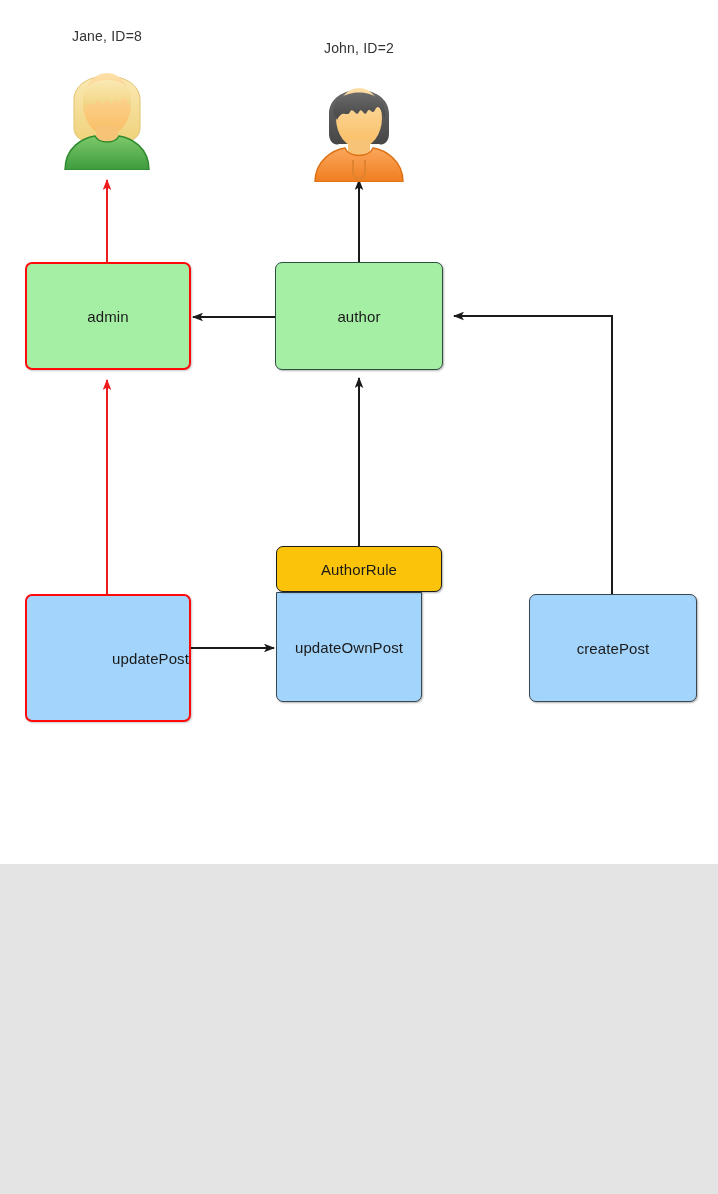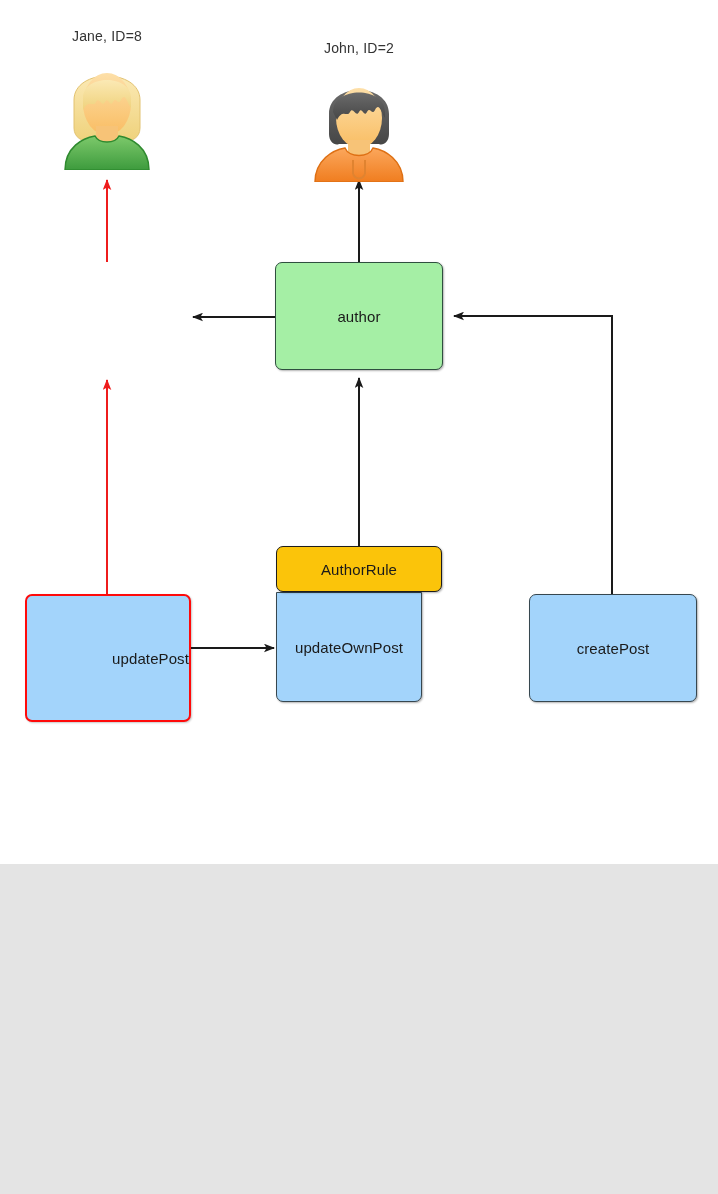--- a/index.html
+++ b/index.html
@@ -222,20 +222,23 @@
         <path d="M44,88 C50,96 70,96 76,88 L78,96 L42,96 Z" fill="#eeeeee"></path>
 
         <path d="M16,118 C16,96 34,86 46,84 C50,94 70,94 74,84 C86,86 104,96 104,118 Z" fill="url(#johnShirt)" stroke="#de7014" stroke-width="1.5"></path>
 
         <path d="M54,96 L54,110 M66,96 L66,110" stroke="#e08330" stroke-width="2" fill="none"></path>
         <path d="M54,110 C57,116 63,116 66,110" stroke="#e08330" stroke-width="2" fill="none"></path>
       </svg>
     </div>
   </div>
 
+  <div class="node role highlight" style="left:25px; top:262px; width:166px; height:108px;">
+    <span>admin</span>
+  </div>
 
   <div class="node role" style="left:275px; top:262px; width:168px; height:108px;">
     <span>author</span>
   </div>
 
   <div class="node rule" style="left:276px; top:546px; width:166px; height:46px;">
     <span>AuthorRule</span>
   </div>
 
   <div class="node perm highlight" style="left:25px; top:594px; width:166px; height:128px;justify-content:flex-end;">

